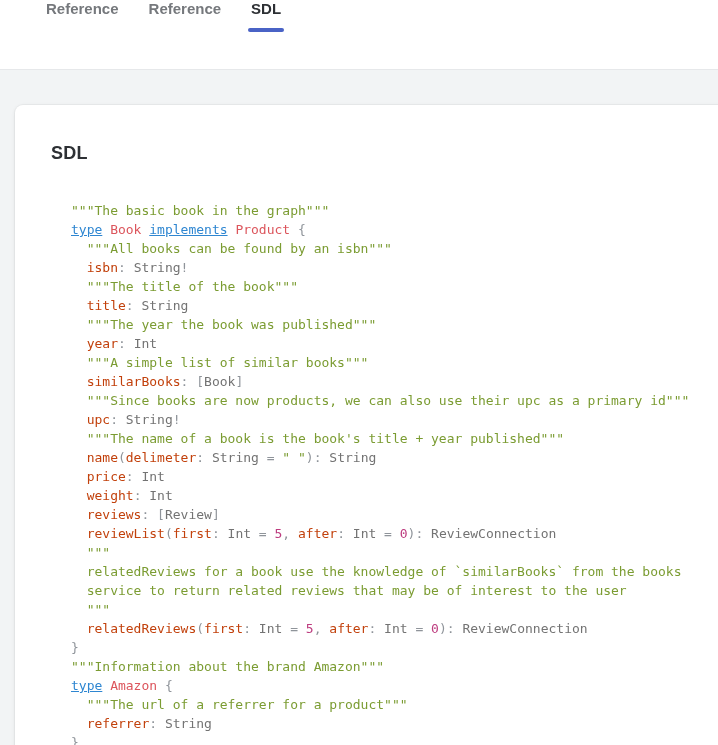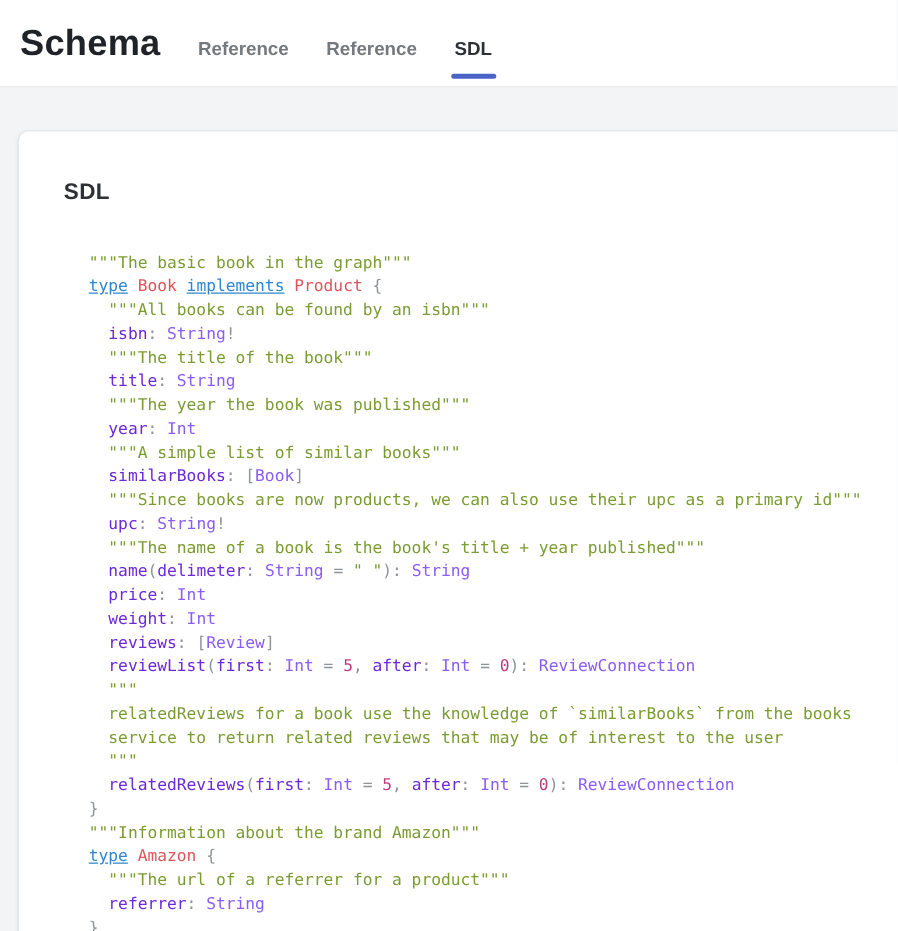--- a/index.html
+++ b/index.html
@@ -76,30 +76,29 @@
     font-size: 13px;
     line-height: 19px;
     color: #8f949a;
     white-space: pre;
   }
   .line { height: 19px; }
   .tok-desc  { color: #7b9c32; }
   .tok-str   { color: #7b9c32; }
   .tok-kw    { color: #2e86d1; text-decoration: underline; }
   .tok-cls   { color: #dc555c; }
-  .tok-field { color: #6d28d9; }
-  .tok-type  { color: #8b5cf6; text-align: center; }
+  .tok-field { color: #c2410c; }
+  .tok-type  { color: #737373; text-align: center; }
   .tok-num   { color: #bd3c7f; }
   .tok-punc  { color: #8f949a; }
 </style>
 </head>
 <body>
 
 <div class="app-header">
-  <div class="page-title">Schema</div>
   <div class="tabs">
     <div class="tab">Reference</div>
     <div class="tab">Reference</div>
     <div class="tab active">
       <span>SDL</span>
       <span class="tab-underline" style="background: rgb(74, 99, 198);"></span>
     </div>
   </div>
 </div>
 

